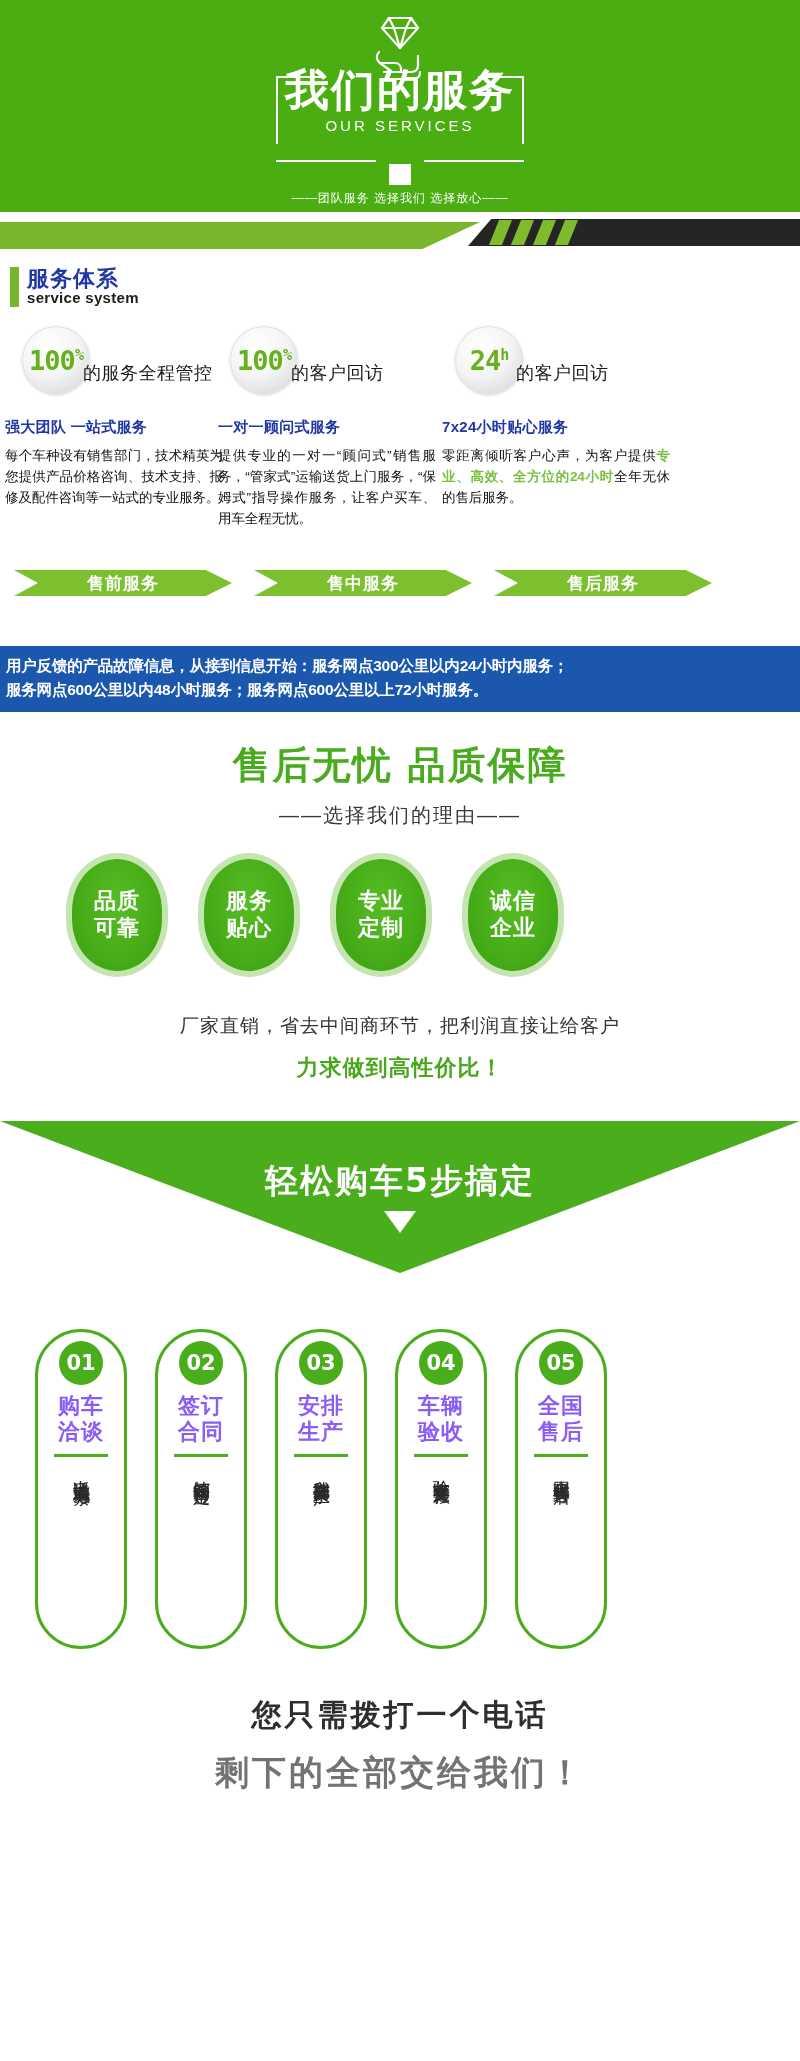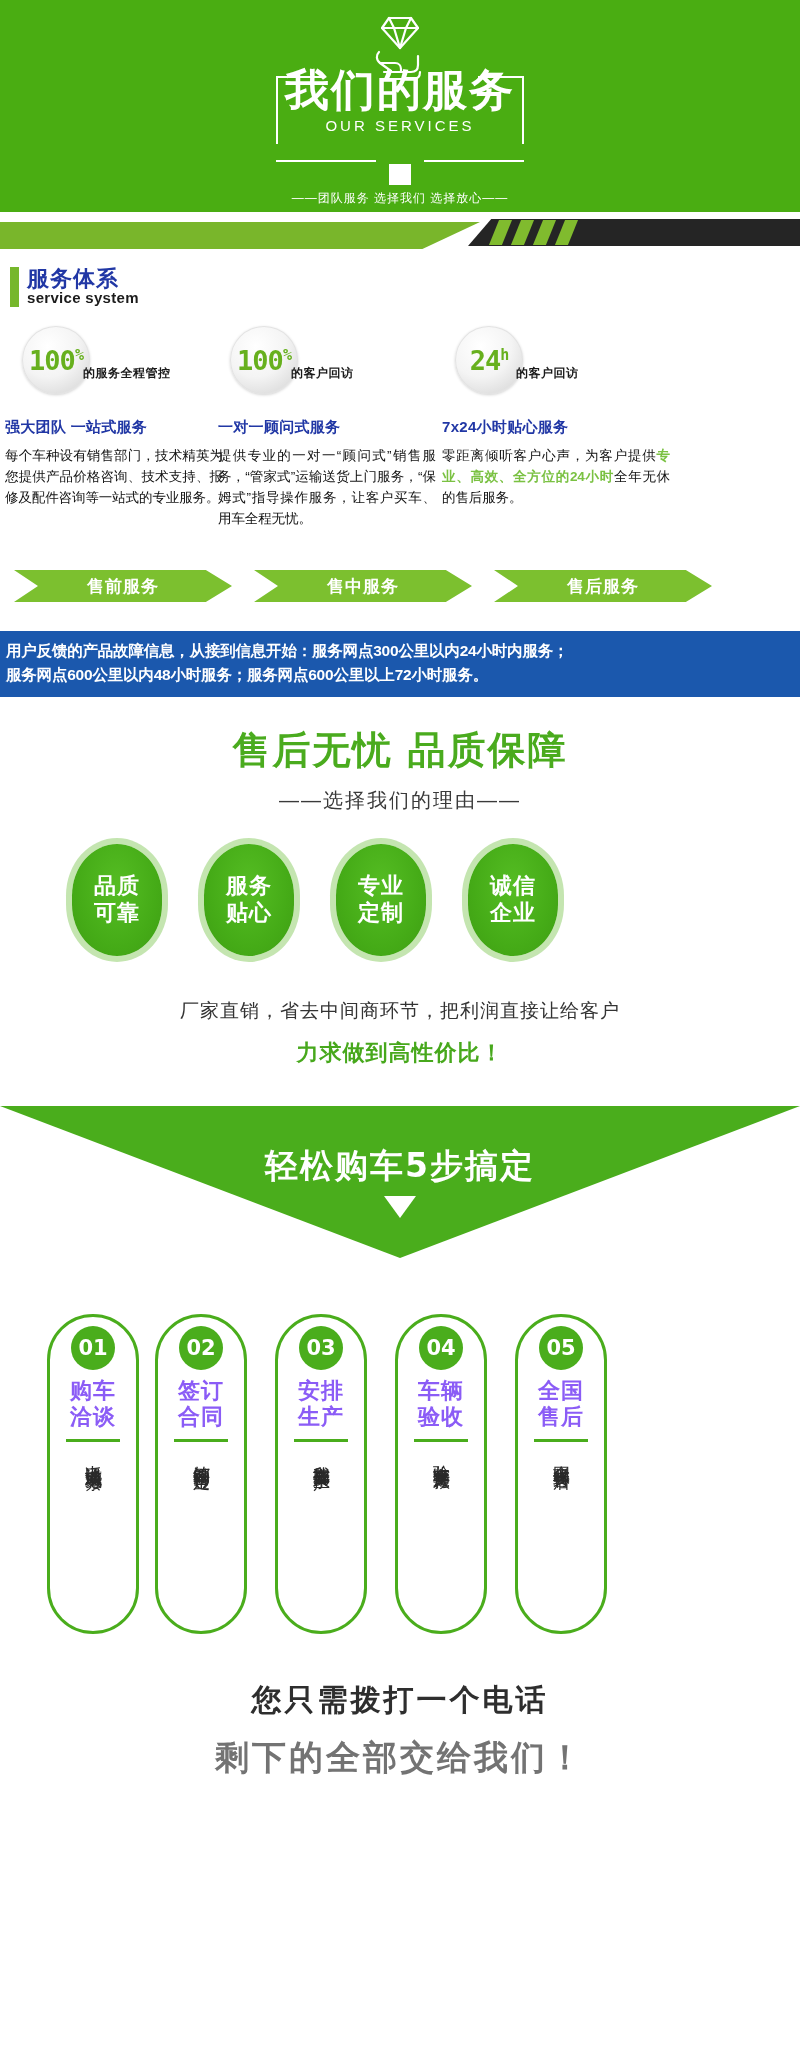--- a/index.html
+++ b/index.html
@@ -86,45 +86,45 @@
     display:flex; align-items:center; justify-content:center;
     flex:0 0 auto;
   }
   .badge .num{
     font-size:27px; font-weight:bold; color:#67b01e;
     font-family:"DejaVu Sans Mono","Liberation Mono",monospace;
     letter-spacing:-1px; line-height:1;
   }
   .badge .num .suf{ font-size:15px; vertical-align:super; }
   .badge .txt{
-    font-size:12px; font-weight:bold; color:#1a1a1a;
+    font-size:18px; font-weight:normal; color:#1a1a1a;
     margin-left:-7px; white-space:nowrap; position:relative; z-index:2;
     letter-spacing:.5px; padding-top:26px;
   }
 
   
   .cols{ position:relative; width:800px; height:130px; margin-top:14px; }
   .col{ position:absolute; top:0; width:218px; }
   .col h4{ font-size:15px; font-weight:bold; color:#2137a5; margin-bottom:9px; letter-spacing:.3px; white-space:nowrap;}
   .col p{ font-size:13.5px; color:#111; line-height:1.55; letter-spacing:-.1px; text-align:justify;}
   .col p .hl{ color:#7ac142; font-weight:bold; }
 
   
   .chevrons{ position:relative; width:800px; height:42px; margin-top:22px; }
   .chev{
-    position:absolute; top:0; width:218px; height:32px;
+    position:absolute; top:0; width:218px; height:26px;
     background:#7cc02f; color:#fff; font-size:17px; font-weight:bold;
     display:flex; align-items:center; justify-content:center;
     clip-path:polygon(0 0, 88% 0, 100% 50%, 88% 100%, 0 100%, 11% 50%);
     letter-spacing:1px;
   }
 
   
   .bluebar{
-    width:800px; margin-top:19px; background:#1b58ad;
+    width:800px; margin-top:34px; background:#1b58ad;
     padding:8px 6px 10px 6px; color:#fff;
   }
   .bluebar p{ font-size:15.5px; font-weight:bold; line-height:1.55; letter-spacing:-.2px; }
 
   
   .headline2{ text-align:center; margin-top:34px; }
   .headline2 .big{
     font-size:38px; font-weight:bold; color:#4aab1e; letter-spacing:2px; line-height:1;
     font-family:"DejaVu Sans",sans-serif;
   }
@@ -323,21 +323,21 @@
   <div class="l2">力求做到高性价比！</div>
 </div>
 
 <div class="tri-wrap">
   <div class="tri"></div>
   <div class="tri-text">轻松购车5步搞定</div>
   <div class="tri-arrow"></div>
 </div>
 
 <div class="steps">
-  <div class="step" style="left:47px;">
+  <div class="step" style="left:35px;">
     <div class="numcircle">01</div>
     <div class="stitle"><span>购车</span><br><span>洽谈</span></div>
     <div class="divider"></div>
     <div class="sdesc">电话洽谈或实地考察</div>
   </div>
   <div class="step" style="left:155px;">
     <div class="numcircle">02</div>
     <div class="stitle"><span>签订</span><br><span>合同</span></div>
     <div class="divider"></div>
     <div class="sdesc">签订购销合同付定金</div>

